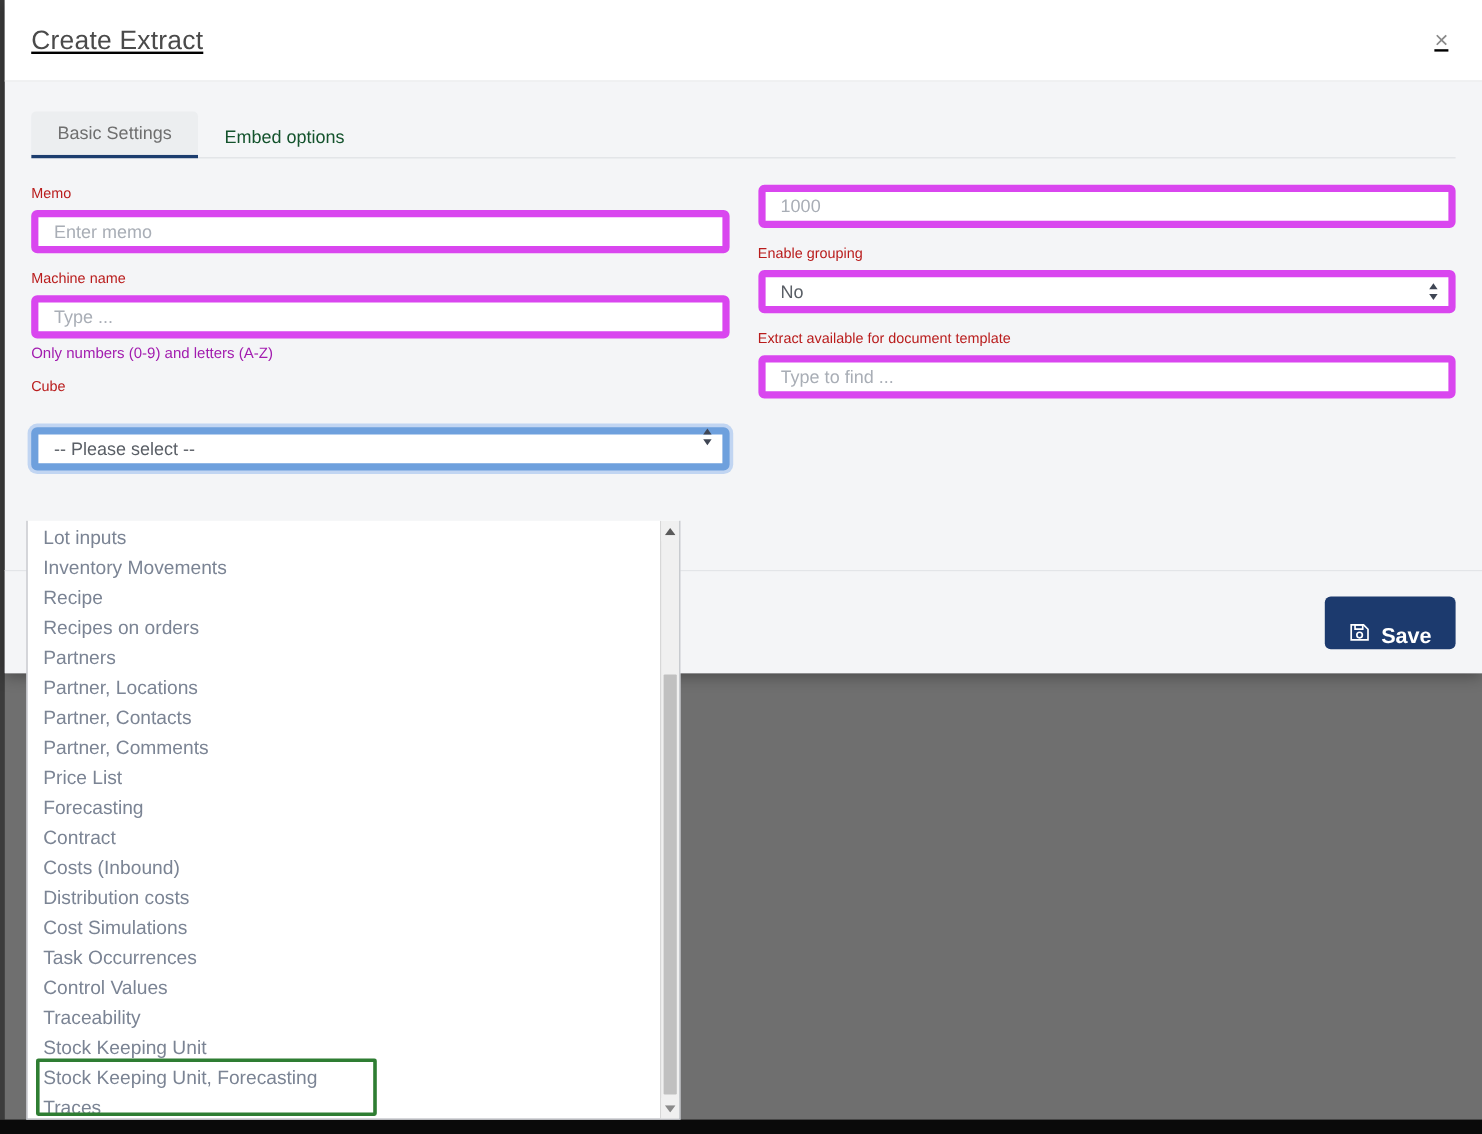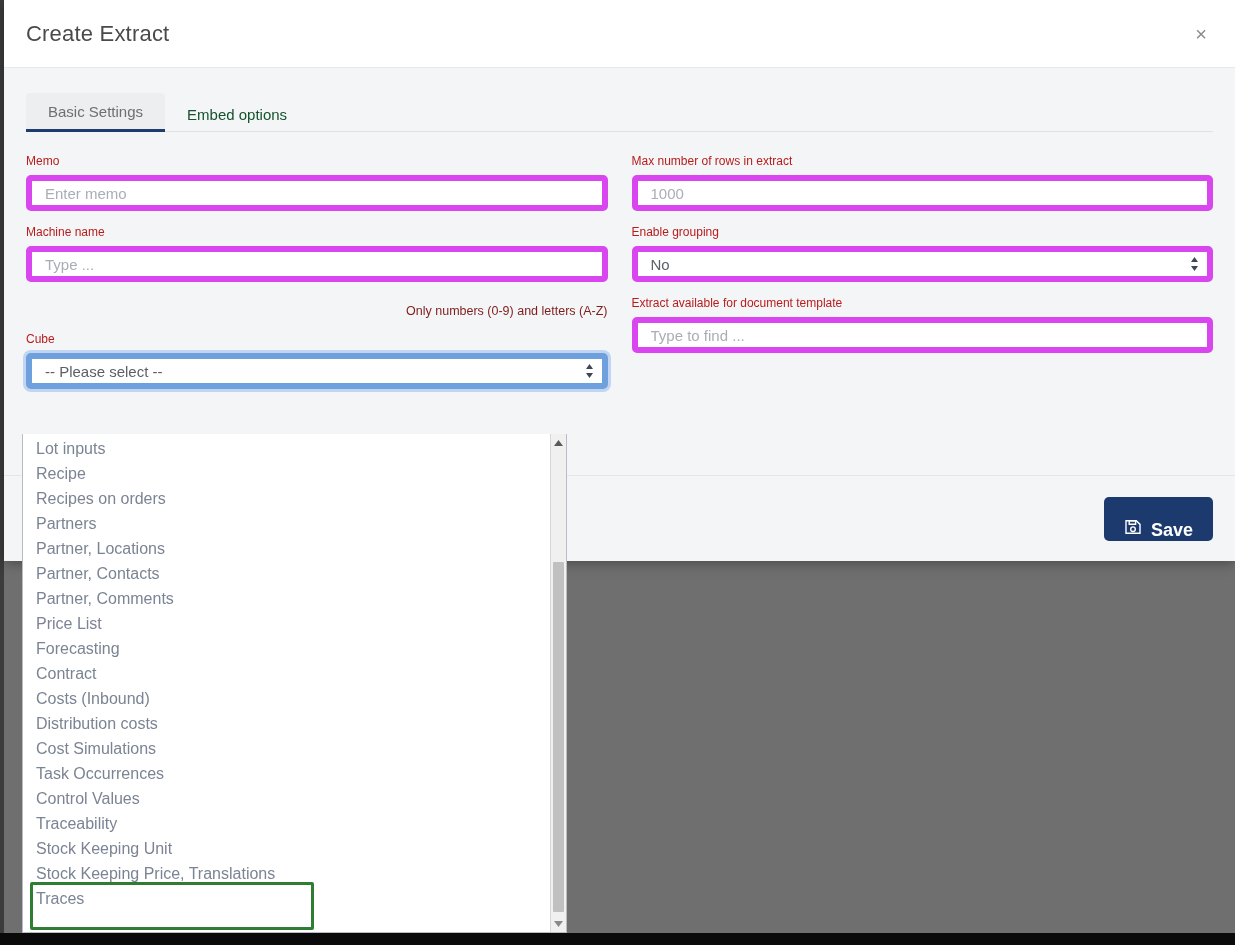--- a/index.html
+++ b/index.html
@@ -40,20 +40,21 @@
     flex-direction: column;
   }
   .modal-header {
     height: 68px;
     background: #ffffff;
     border-bottom: 1px solid #e7e8ea;
     display: flex;
     align-items: center;
     padding: 0 20px 0 22px;
     flex: 0 0 auto;
+    text-decoration: underline;
   }
   .modal-title {
     font-size: 22px;
     color: #4a4a4a;
     font-weight: 400;
     letter-spacing: .2px;
   }
   .modal-close {
     margin-left: auto;
     font-size: 20px;
@@ -120,39 +121,39 @@
     background: #ffffff;
     font-size: 15px;
     color: #5a5f66;
     padding: 12px 13px;
     font-family: "Liberation Sans", sans-serif;
     outline: none;
   }
   .control::placeholder { color: #a9aeb6; }
   .field-hint {
     font-size: 12.5px;
-    color: #7f1d1d;
-    margin-top: 22px;
-    text-align: right;
+    color: #a21caf;
+    margin-top: 5px;
   }
   .select-wrap { position: relative; }
   .select-wrap .control { padding-right: 34px; }
   .select-arrows {
     position: absolute;
     right: 13px; top: 50%;
     transform: translateY(-50%);
     pointer-events: none;
     color: #4a5060;
     line-height: 0;
   }
 
   
   .control.focused {
     border-color: #6ea0dd;
     box-shadow: 0 0 0 3px rgba(130,175,235,0.45);
+    margin-top: 20px;
   }
 
   
   .dropdown-panel {
     position: absolute;
     left: 22px;
     top: 434px;
     width: 545px;
     height: 499px;
     background: #ffffff;
@@ -293,21 +294,20 @@
               </svg>
             </span>
           </div>
         </div>
 
       </div>
 
       <div class="form-col">
 
         <div class="field">
-          <label class="field-label">Max number of rows in extract</label>
           <input class="control" placeholder="1000" style="">
         </div>
 
         <div class="field">
           <label class="field-label">Enable grouping</label>
           <div class="select-wrap">
             <input class="control" readonly="" value="No" style="">
             <span class="select-arrows">
               <svg width="11" height="18" viewBox="0 0 11 18">
                 <path d="M5.5 2 L9 7 L2 7 Z" fill="#3f4654"></path>
@@ -337,37 +337,38 @@
       </span>
       <span>Save</span>
     </button>
   </div>
 
 </div>
 
 <div class="dropdown-panel">
   <div class="dropdown-list" id="cube-options">
       <div class="dropdown-option">Lot inputs</div>
+      <div class="dropdown-option">Inventory Movements</div>
       <div class="dropdown-option">Recipe</div>
       <div class="dropdown-option">Recipes on orders</div>
       <div class="dropdown-option">Partners</div>
       <div class="dropdown-option">Partner, Locations</div>
       <div class="dropdown-option">Partner, Contacts</div>
       <div class="dropdown-option">Partner, Comments</div>
       <div class="dropdown-option">Price List</div>
       <div class="dropdown-option">Forecasting</div>
       <div class="dropdown-option">Contract</div>
       <div class="dropdown-option">Costs (Inbound)</div>
       <div class="dropdown-option">Distribution costs</div>
       <div class="dropdown-option">Cost Simulations</div>
       <div class="dropdown-option">Task Occurrences</div>
       <div class="dropdown-option">Control Values</div>
       <div class="dropdown-option">Traceability</div>
       <div class="dropdown-option">Stock Keeping Unit</div>
-      <div class="dropdown-option">Stock Keeping Price, Translations</div>
+      <div class="dropdown-option">Stock Keeping Unit, Forecasting</div>
       <div class="dropdown-option">Traces</div>
     </div>
   <div class="dd-scrollbar">
     <div class="dd-sb-btn up">
       <svg width="9" height="6" viewBox="0 0 9 6">
           <path d="M4.5 0 L9 6 L0 6 Z" fill="#5a5a5a"></path>
         </svg>
     </div>
     <div class="dd-sb-thumb"></div>
     <div class="dd-sb-btn down">

